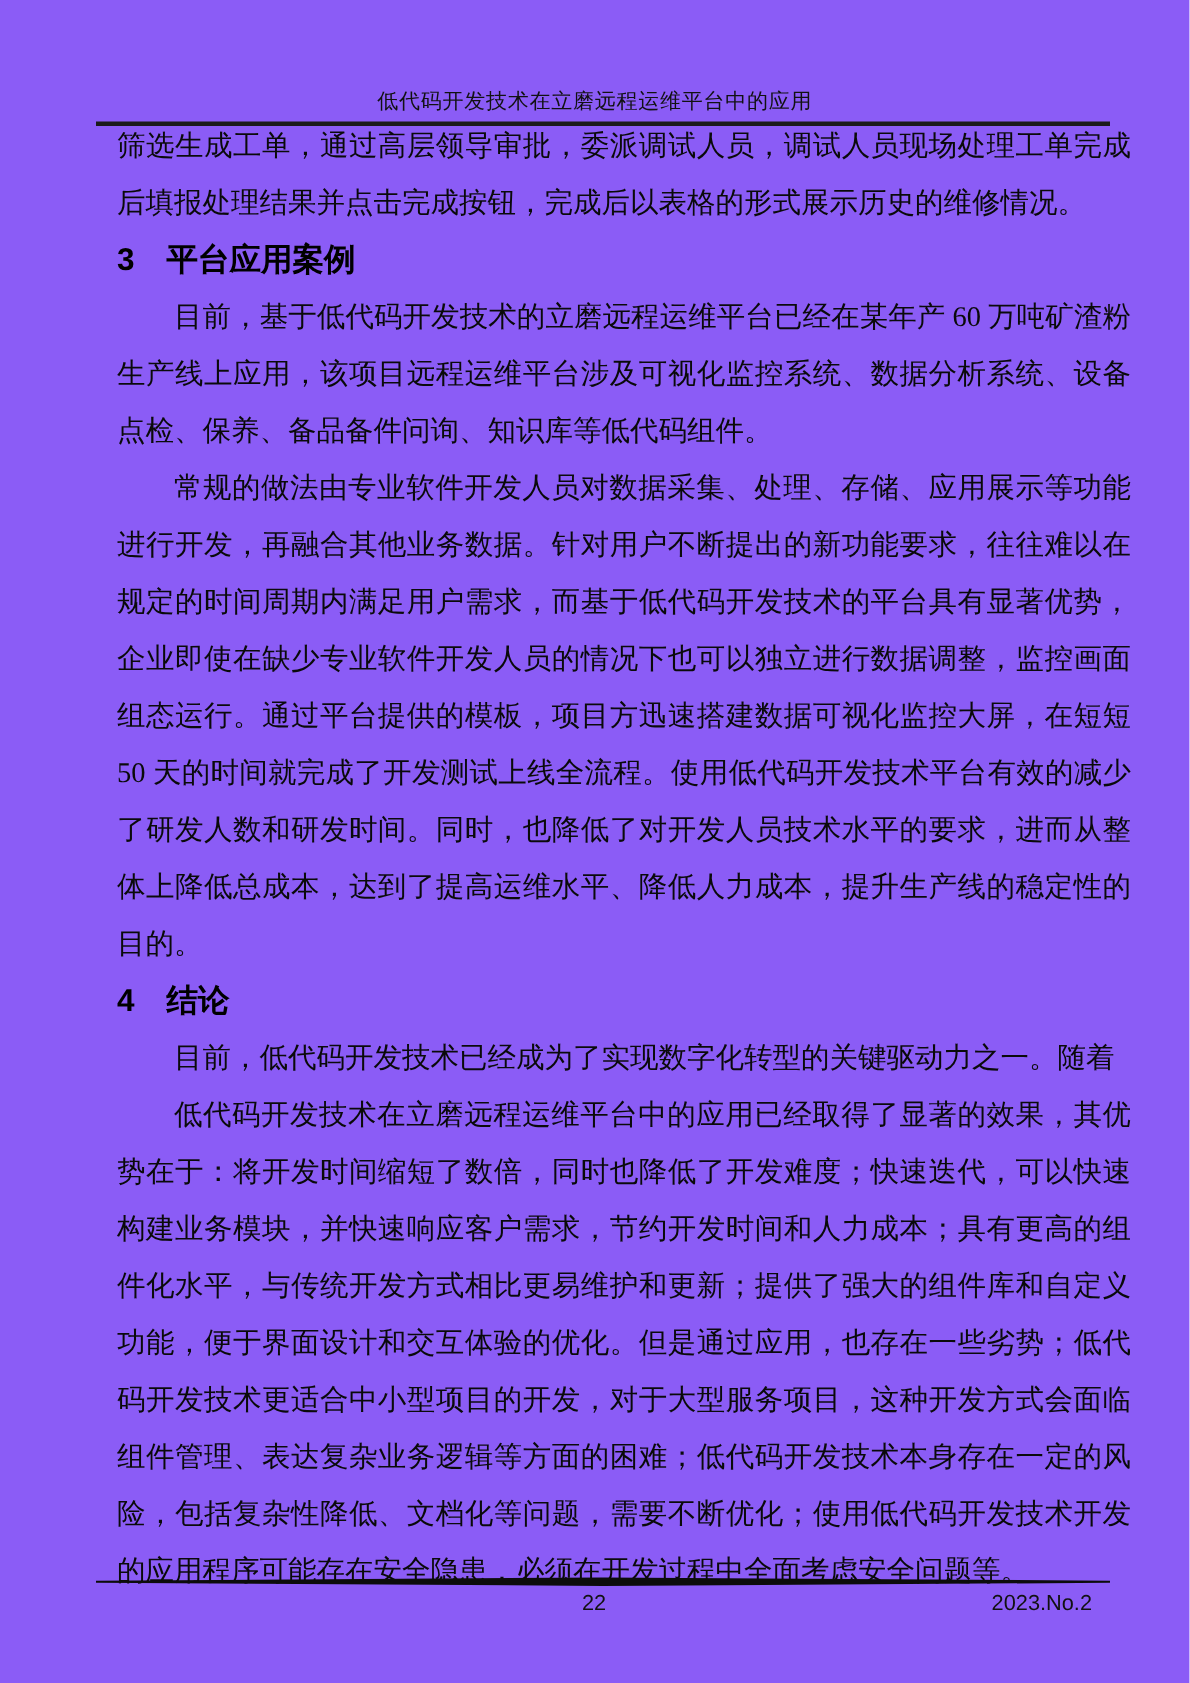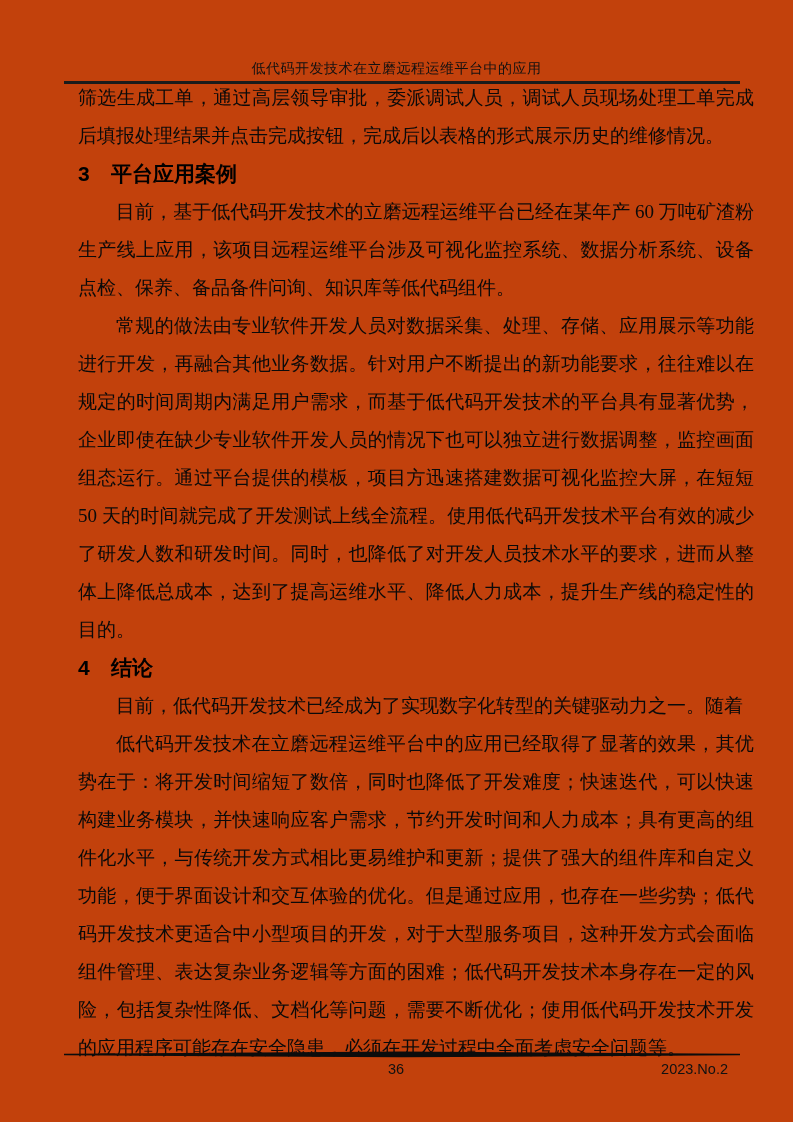--- a/index.html
+++ b/index.html
@@ -1,20 +1,20 @@
 <!DOCTYPE html>
 <html><head>
 <meta charset="utf-8">
 <style>
   html, body { margin: 0; padding: 0; background: #ffffff; }
   .page {
     position: relative;
     width: 793px;
     height: 1122px;
-    background: #c2410c;
+    background: #8b5cf6;
     overflow: hidden;
     font-family: "Liberation Serif", "DejaVu Serif", serif;
     color: #0a0a0a;
   }
   .running-title {
     position: absolute;
     top: 60px;
     left: 0;
     width: 793px;
     text-align: center;
@@ -118,17 +118,17 @@
 
   </main>
 
   <div class="footer-rule">
     <svg width="676" height="7" viewBox="0 0 676 7" xmlns="http://www.w3.org/2000/svg">
       <polygon points="0,2.8 338,0.6 676,2.8 676,4.2 338,6.3 0,4.2" fill="#0c0c0c"></polygon>
     </svg>
   </div>
 
   <div class="footer-row">
-    <span class="page-num">36</span>
+    <span class="page-num">22</span>
     <span class="issue">2023.No.2</span>
   </div>
 
 </div>
 
 </body></html>

